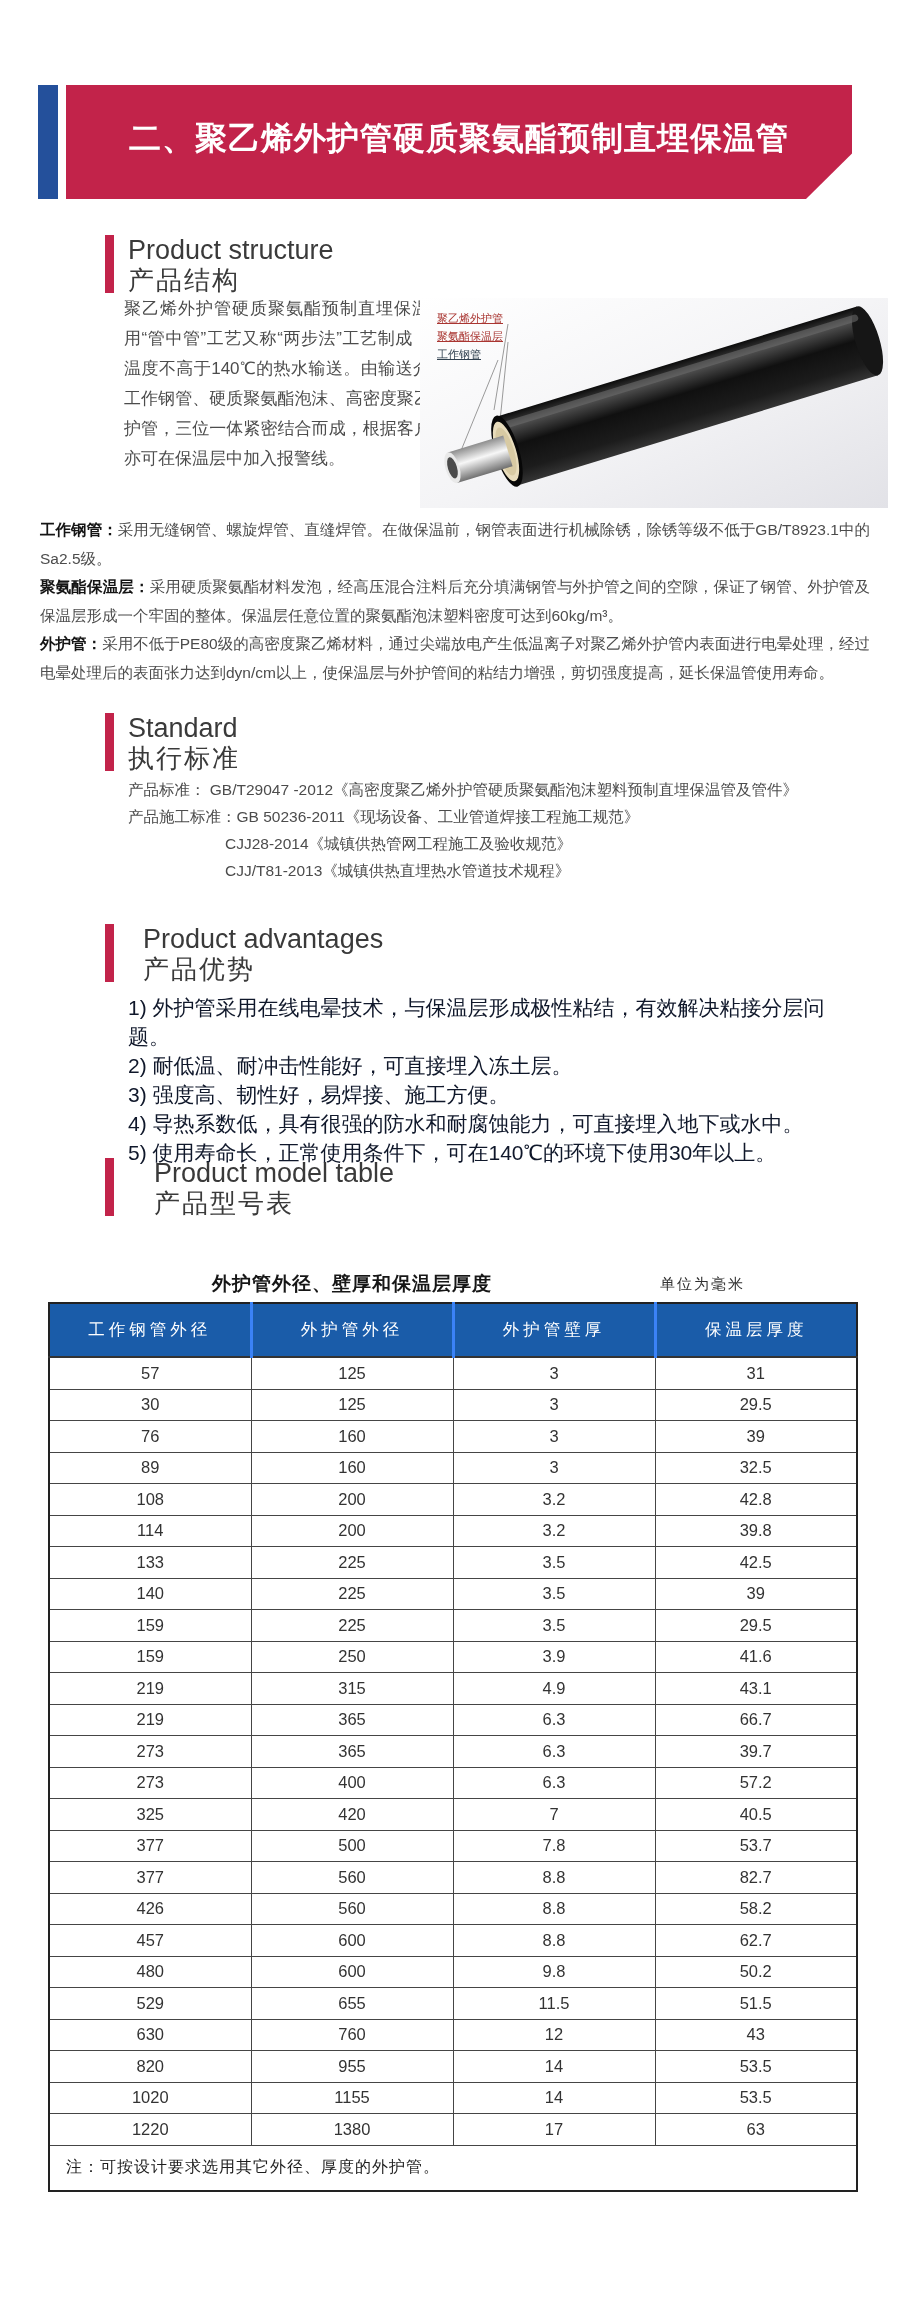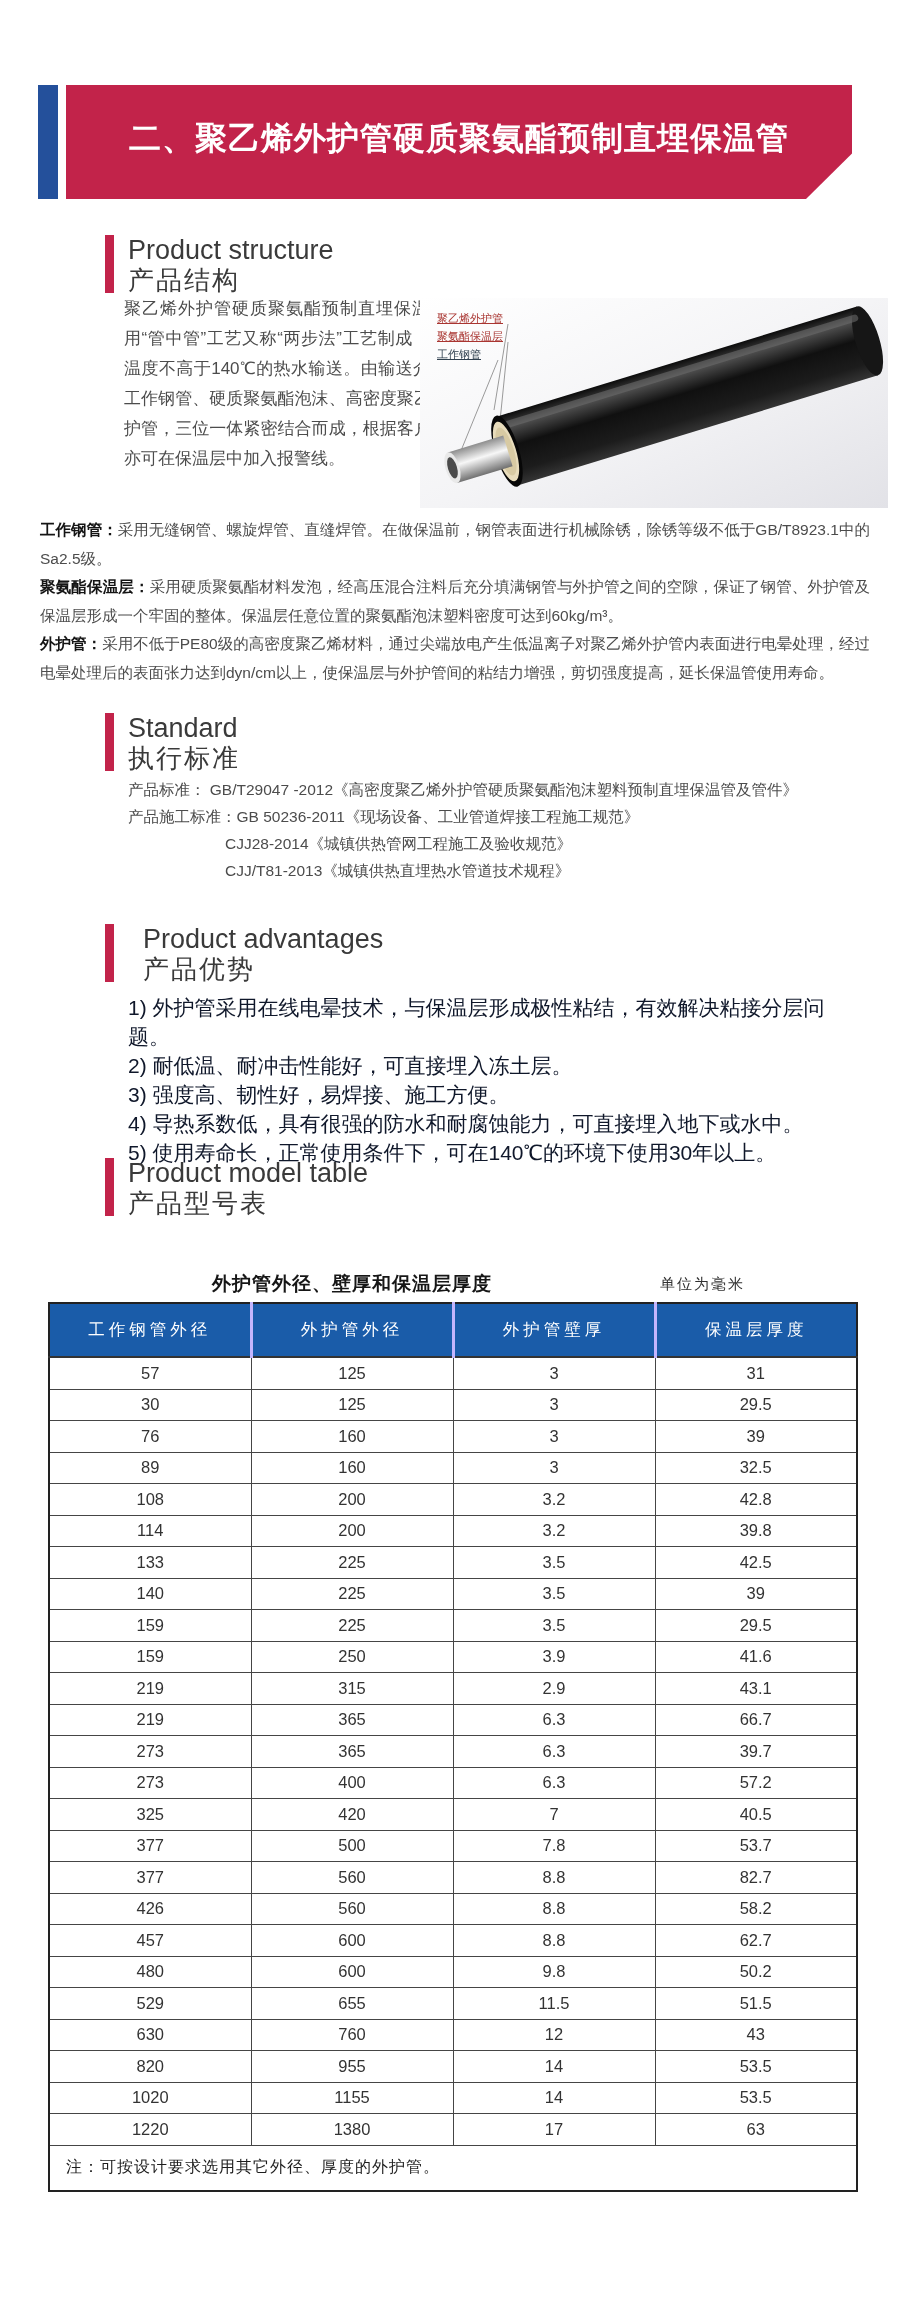--- a/index.html
+++ b/index.html
@@ -45,21 +45,21 @@
   .advs{position:absolute;left:128px;top:993px;width:700px;font-size:21px;line-height:29px;color:#0f172a;}
   .adv-line{margin:0;}
 
   
   .tbl-title{position:absolute;left:48px;top:1271px;width:608px;text-align:center;
              font-size:19px;font-weight:bold;color:#161616;letter-spacing:1px;}
   .tbl-unit{position:absolute;left:660px;top:1275px;font-size:15px;color:#303030;letter-spacing:2px;}
   .model-table{position:absolute;left:48px;top:1302px;width:810px;border-collapse:collapse;
                border:2px solid #222;table-layout:fixed;}
   .model-table th{background:#1a5ca9;color:#ffffff;font-weight:normal;font-size:16.5px;
-                  letter-spacing:4px;height:50px;border-right:3px solid #c4b5fd;
+                  letter-spacing:4px;height:50px;border-right:3px solid #3b82f6;
                   border-bottom:2px solid #333;}
   .model-table th:last-child{border-right:none;}
   .model-table td{height:30.5px;text-align:center;font-size:16.5px;color:#333333;
                   border:1.5px solid #454545;padding:0;}
   .note-row td{text-align:left;height:44px;padding-left:16px;font-size:16px;color:#1d1d1d;
                letter-spacing:1px;}
 </style>
 </head>
 <body>
 
@@ -158,21 +158,21 @@
 
       <p class="adv-line">2) 耐低温、耐冲击性能好，可直接埋入冻土层。</p>
 
       <p class="adv-line">3) 强度高、韧性好，易焊接、施工方便。</p>
 
       <p class="adv-line">4) 导热系数低，具有很强的防水和耐腐蚀能力，可直接埋入地下或水中。</p>
 
       <p class="adv-line">5) 使用寿命长，正常使用条件下，可在140℃的环境下使用30年以上。</p>
     </div>
 
-  <div class="sec-head" style="top:1158px;">
+  <div class="sec-head" style="top:1158px;gap:26px;">
     <div class="sec-bar"></div>
     <div>
       <div class="sec-en">Product model table</div>
       <div class="sec-cn">产品型号表</div>
     </div>
   </div>
 
   <div class="tbl-title">外护管外径、壁厚和保温层厚度</div>
   <div class="tbl-unit">单位为毫米</div>
 
@@ -257,21 +257,21 @@
         <tr>
           <td>159</td>
           <td>250</td>
           <td>3.9</td>
           <td>41.6</td>
         </tr>
 
         <tr>
           <td>219</td>
           <td>315</td>
-          <td>2.9</td>
+          <td>4.9</td>
           <td>43.1</td>
         </tr>
 
         <tr>
           <td>219</td>
           <td>365</td>
           <td>6.3</td>
           <td>66.7</td>
         </tr>
 

